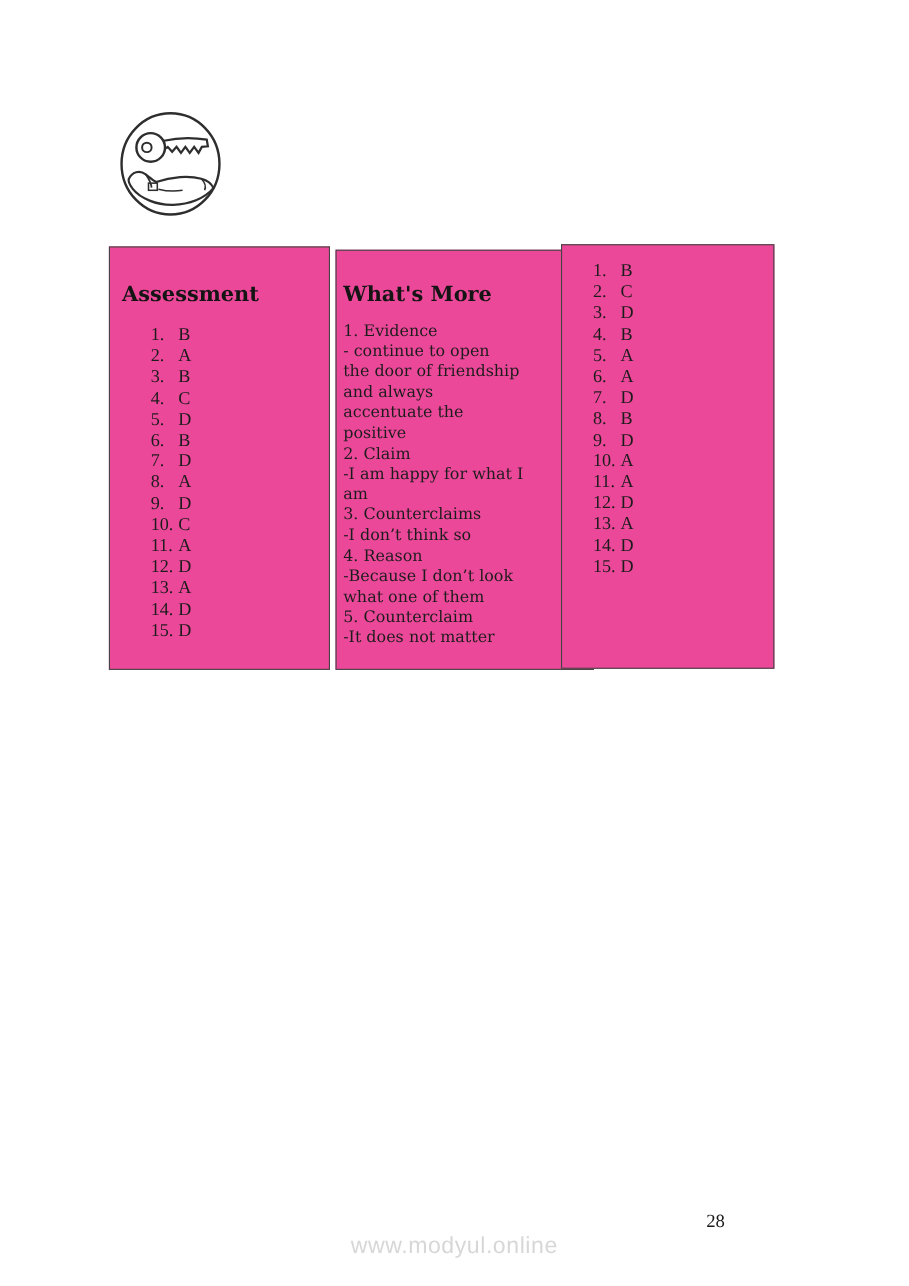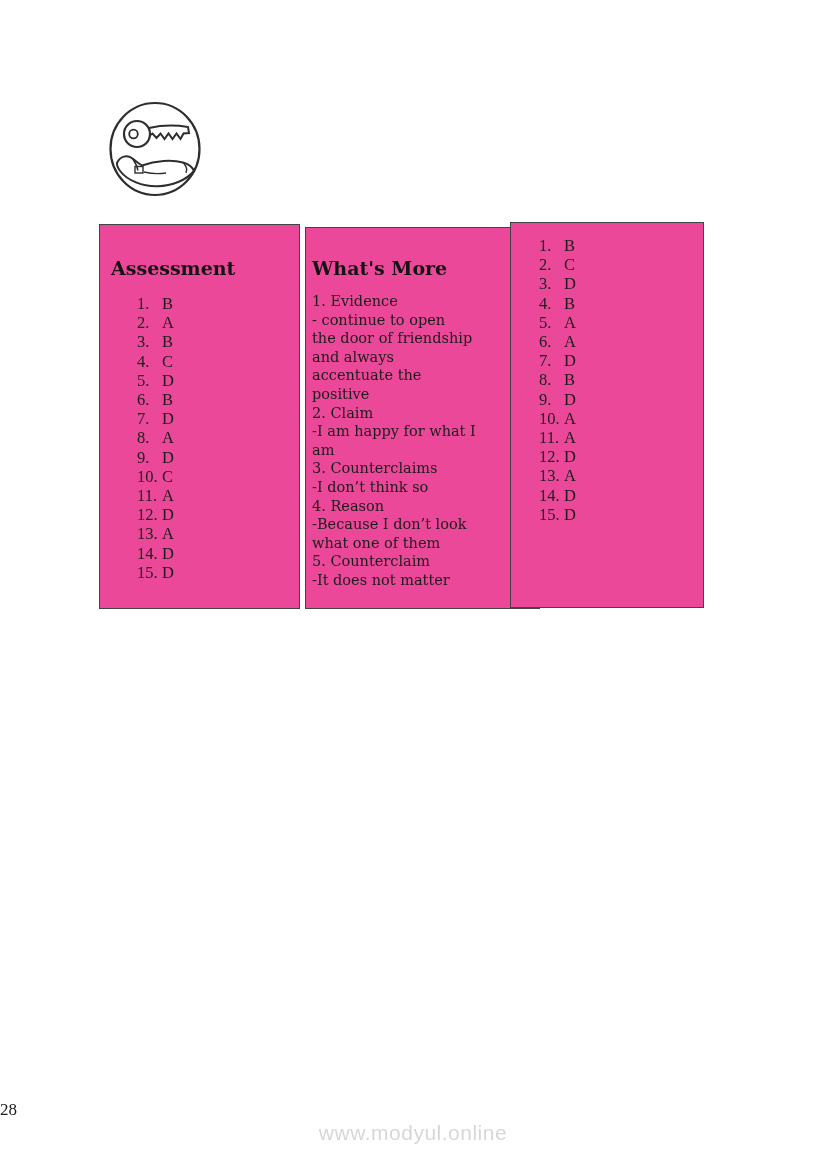--- a/index.html
+++ b/index.html
@@ -78,21 +78,21 @@
     color: #1c1c1c;
     white-space: nowrap;
   }
 
   
   .page-number {
     position: absolute;
     left: 0;
     top: 1100px;
     width: 659px;
-    text-align: left;
+    text-align: right;
     font-family: "Liberation Serif", serif;
     font-size: 17px;
     color: #1a1a1a;
   }
   .watermark {
     position: absolute;
     left: 0;
     top: 1121px;
     width: 826px;
     text-align: center;

